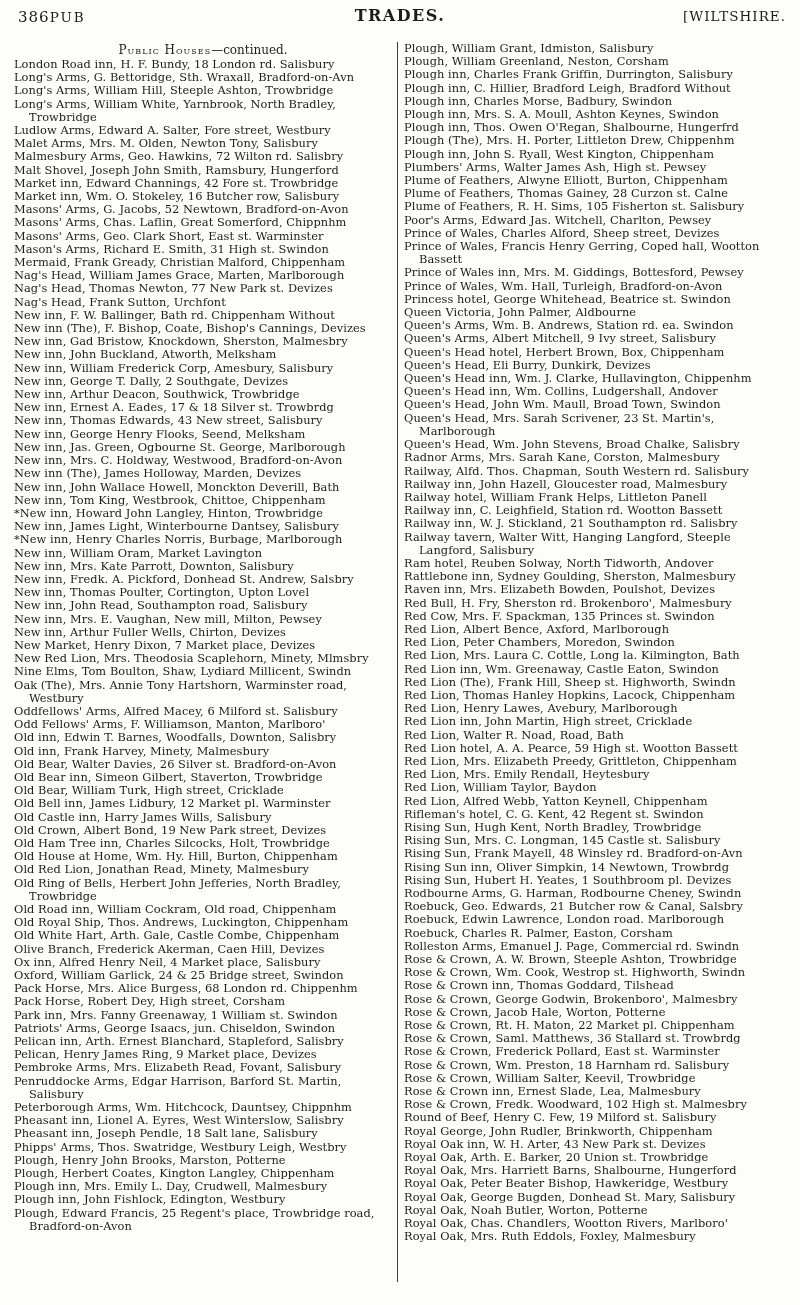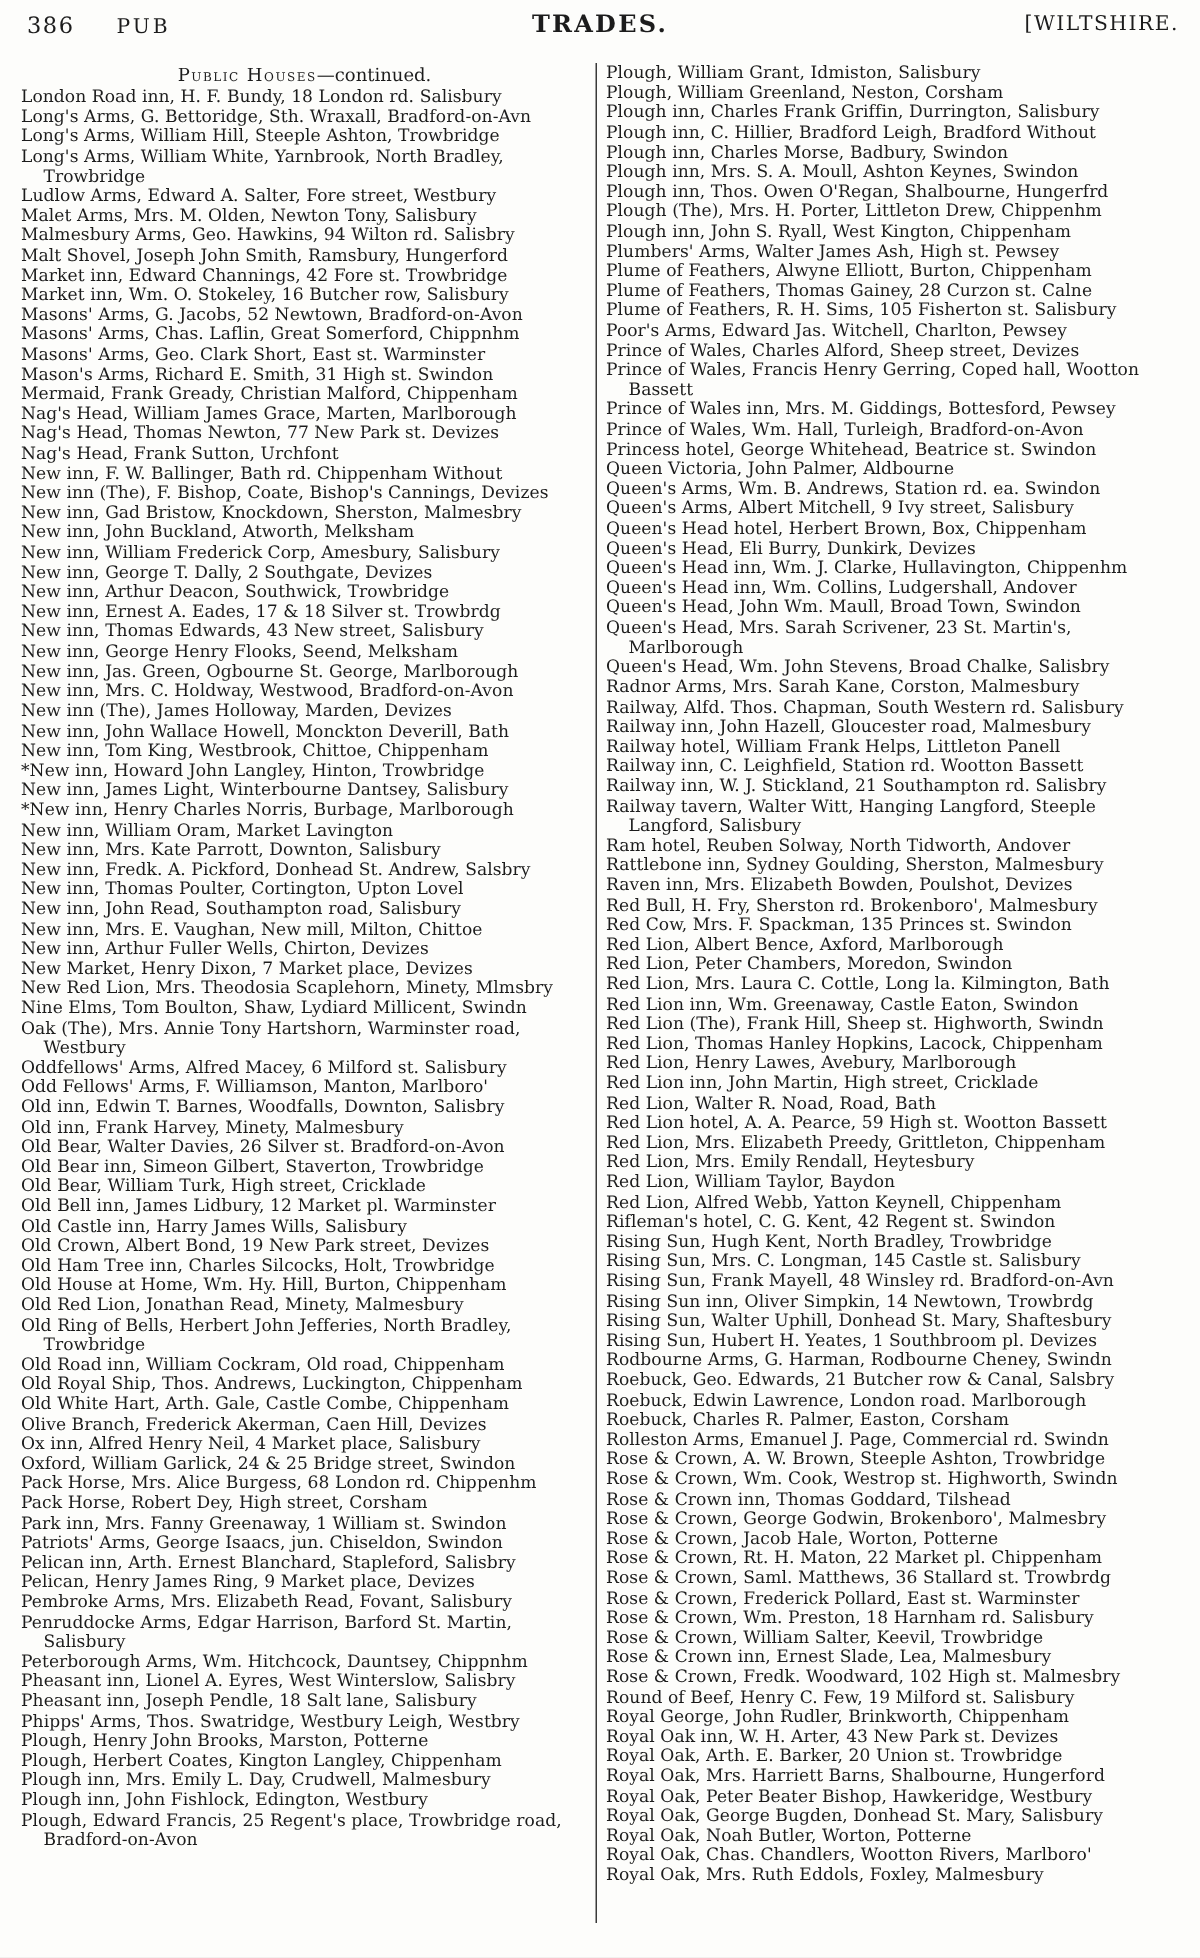--- a/index.html
+++ b/index.html
@@ -24,21 +24,21 @@
     padding-top: 8px;
   }
   .header-left {
     position: absolute;
     left: 18px;
     top: 8px;
     font-size: 15px;
     letter-spacing: 1px;
   }
   .header-left .pub {
-    margin-left: 28px;
+    margin-left: 0;
     font-size: 13.5px;
     letter-spacing: 2px;
   }
   .header-center {
     position: absolute;
     left: 0;
     right: 0;
     top: 6px;
     text-align: center;
     font-size: 16px;
@@ -108,21 +108,21 @@
       <div class="col-heading">
         <span class="sc">Public Houses</span><span class="cont">—continued.</span>
       </div>
       <div>
           <div class="entry">London Road inn, H. F. Bundy, 18 London rd. Salisbury</div>
           <div class="entry">Long's Arms, G. Bettoridge, Sth. Wraxall, Bradford-on-Avn</div>
           <div class="entry">Long's Arms, William Hill, Steeple Ashton, Trowbridge</div>
           <div class="entry">Long's Arms, William White, Yarnbrook, North Bradley, Trowbridge</div>
           <div class="entry">Ludlow Arms, Edward A. Salter, Fore street, Westbury</div>
           <div class="entry">Malet Arms, Mrs. M. Olden, Newton Tony, Salisbury</div>
-          <div class="entry">Malmesbury Arms, Geo. Hawkins, 94 Wilton rd. Salisbry</div>
+          <div class="entry">Malmesbury Arms, Geo. Hawkins, 72 Wilton rd. Salisbry</div>
           <div class="entry">Malt Shovel, Joseph John Smith, Ramsbury, Hungerford</div>
           <div class="entry">Market inn, Edward Channings, 42 Fore st. Trowbridge</div>
           <div class="entry">Market inn, Wm. O. Stokeley, 16 Butcher row, Salisbury</div>
           <div class="entry">Masons' Arms, G. Jacobs, 52 Newtown, Bradford-on-Avon</div>
           <div class="entry">Masons' Arms, Chas. Laflin, Great Somerford, Chippnhm</div>
           <div class="entry">Masons' Arms, Geo. Clark Short, East st. Warminster</div>
           <div class="entry">Mason's Arms, Richard E. Smith, 31 High st. Swindon</div>
           <div class="entry">Mermaid, Frank Gready, Christian Malford, Chippenham</div>
           <div class="entry">Nag's Head, William James Grace, Marten, Marlborough</div>
           <div class="entry">Nag's Head, Thomas Newton, 77 New Park st. Devizes</div>
@@ -143,21 +143,21 @@
           <div class="entry">New inn, John Wallace Howell, Monckton Deverill, Bath</div>
           <div class="entry">New inn, Tom King, Westbrook, Chittoe, Chippenham</div>
           <div class="entry">*New inn, Howard John Langley, Hinton, Trowbridge</div>
           <div class="entry">New inn, James Light, Winterbourne Dantsey, Salisbury</div>
           <div class="entry">*New inn, Henry Charles Norris, Burbage, Marlborough</div>
           <div class="entry">New inn, William Oram, Market Lavington</div>
           <div class="entry">New inn, Mrs. Kate Parrott, Downton, Salisbury</div>
           <div class="entry">New inn, Fredk. A. Pickford, Donhead St. Andrew, Salsbry</div>
           <div class="entry">New inn, Thomas Poulter, Cortington, Upton Lovel</div>
           <div class="entry">New inn, John Read, Southampton road, Salisbury</div>
-          <div class="entry">New inn, Mrs. E. Vaughan, New mill, Milton, Chittoe</div>
+          <div class="entry">New inn, Mrs. E. Vaughan, New mill, Milton, Pewsey</div>
           <div class="entry">New inn, Arthur Fuller Wells, Chirton, Devizes</div>
           <div class="entry">New Market, Henry Dixon, 7 Market place, Devizes</div>
           <div class="entry">New Red Lion, Mrs. Theodosia Scaplehorn, Minety, Mlmsbry</div>
           <div class="entry">Nine Elms, Tom Boulton, Shaw, Lydiard Millicent, Swindn</div>
           <div class="entry">Oak (The), Mrs. Annie Tony Hartshorn, Warminster road, Westbury</div>
           <div class="entry">Oddfellows' Arms, Alfred Macey, 6 Milford st. Salisbury</div>
           <div class="entry">Odd Fellows' Arms, F. Williamson, Manton, Marlboro'</div>
           <div class="entry">Old inn, Edwin T. Barnes, Woodfalls, Downton, Salisbry</div>
           <div class="entry">Old inn, Frank Harvey, Minety, Malmesbury</div>
           <div class="entry">Old Bear, Walter Davies, 26 Silver st. Bradford-on-Avon</div>
@@ -253,21 +253,20 @@
           <div class="entry">Red Lion hotel, A. A. Pearce, 59 High st. Wootton Bassett</div>
           <div class="entry">Red Lion, Mrs. Elizabeth Preedy, Grittleton, Chippenham</div>
           <div class="entry">Red Lion, Mrs. Emily Rendall, Heytesbury</div>
           <div class="entry">Red Lion, William Taylor, Baydon</div>
           <div class="entry">Red Lion, Alfred Webb, Yatton Keynell, Chippenham</div>
           <div class="entry">Rifleman's hotel, C. G. Kent, 42 Regent st. Swindon</div>
           <div class="entry">Rising Sun, Hugh Kent, North Bradley, Trowbridge</div>
           <div class="entry">Rising Sun, Mrs. C. Longman, 145 Castle st. Salisbury</div>
           <div class="entry">Rising Sun, Frank Mayell, 48 Winsley rd. Bradford-on-Avn</div>
           <div class="entry">Rising Sun inn, Oliver Simpkin, 14 Newtown, Trowbrdg</div>
-          <div class="entry">Rising Sun, Walter Uphill, Donhead St. Mary, Shaftesbury</div>
           <div class="entry">Rising Sun, Hubert H. Yeates, 1 Southbroom pl. Devizes</div>
           <div class="entry">Rodbourne Arms, G. Harman, Rodbourne Cheney, Swindn</div>
           <div class="entry">Roebuck, Geo. Edwards, 21 Butcher row &amp; Canal, Salsbry</div>
           <div class="entry">Roebuck, Edwin Lawrence, London road. Marlborough</div>
           <div class="entry">Roebuck, Charles R. Palmer, Easton, Corsham</div>
           <div class="entry">Rolleston Arms, Emanuel J. Page, Commercial rd. Swindn</div>
           <div class="entry">Rose &amp; Crown, A. W. Brown, Steeple Ashton, Trowbridge</div>
           <div class="entry">Rose &amp; Crown, Wm. Cook, Westrop st. Highworth, Swindn</div>
           <div class="entry">Rose &amp; Crown inn, Thomas Goddard, Tilshead</div>
           <div class="entry">Rose &amp; Crown, George Godwin, Brokenboro', Malmesbry</div>

